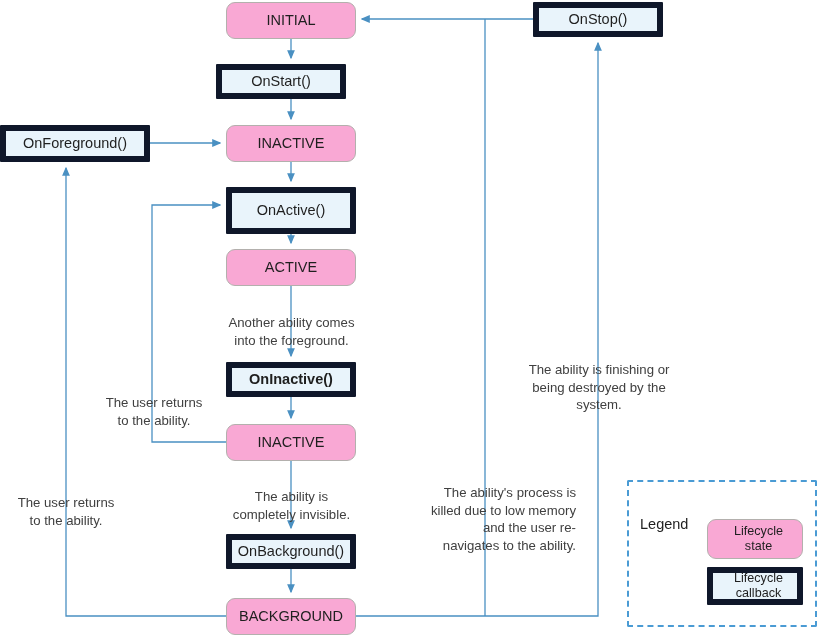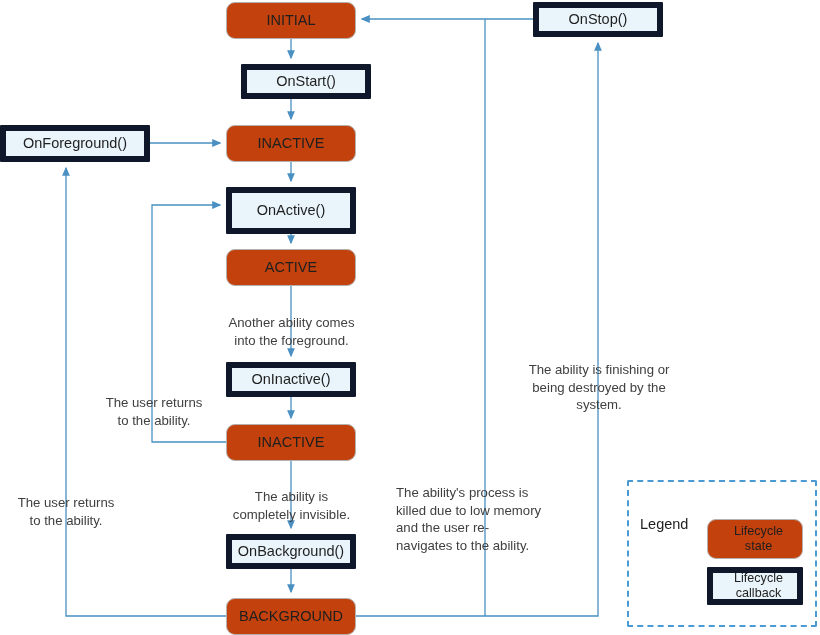--- a/index.html
+++ b/index.html
@@ -28,39 +28,39 @@
     align-items: center;
     justify-content: center;
     text-align: center;
     font-size: 14.5px;
     line-height: 1.18;
     color: #1f1f1f;
     white-space: pre-line;
     user-select: none;
   }
   .state {
-    background: #c2410c;
+    background: #f9a8d4;
     border: 1px solid #b3b0ad;
     border-radius: 9px;
   }
   .callback {
     background: #e9f4fb;
     border: 6px solid #0f172a;
     border-radius: 1px;
   }
   .note {
     position: absolute;
     font-size: 13.2px;
     line-height: 1.33;
     color: #404040;
     white-space: pre-line;
     user-select: none;
   }
   .note.center { text-align: center; }
-  .note.left { text-align: left; }
+  .note.left { text-align: right; }
   .legend-box {
     position: absolute;
     box-sizing: border-box;
     border: 2px dashed #4a9bd4;
     background: transparent;
     border-radius: 2px;
   }
   .legend-title {
     position: absolute;
     font-size: 14.5px;
@@ -103,25 +103,25 @@
       <path d="M226,616 L66,616 L66,168" fill="none" stroke="#4a90c2" stroke-width="1.3" marker-end="url(#arrowhead)"></path>
       <path d="M131,143 L220,143" fill="none" stroke="#4a90c2" stroke-width="1.3" marker-end="url(#arrowhead)"></path>
       <path d="M356,616 L598,616 L598,43" fill="none" stroke="#4a90c2" stroke-width="1.3" marker-end="url(#arrowhead)"></path>
       <path d="M533,19 L362,19" fill="none" stroke="#4a90c2" stroke-width="1.3" marker-end="url(#arrowhead)"></path>
       <path d="M485,616 L485,19" fill="none" stroke="#4a90c2" stroke-width="1.3"></path>
     </g>
 </svg>
 
 <div id="node-layer">
     <div class="node state" style="left: 226px; top: 2px; width: 130px; height: 37px;">INITIAL</div>
-    <div class="node callback" style="left: 241px; top: 64px; width: 130px; height: 35px;">OnStart()</div>
+    <div class="node callback" style="left: 216px; top: 64px; width: 130px; height: 35px;">OnStart()</div>
     <div class="node state" style="left: 226px; top: 125px; width: 130px; height: 37px;">INACTIVE</div>
     <div class="node callback" style="left: 226px; top: 187px; width: 130px; height: 47px;">OnActive()</div>
     <div class="node state" style="left: 226px; top: 249px; width: 130px; height: 37px;">ACTIVE</div>
-    <div class="node callback" style="left: 226px; top: 362px; width: 130px; height: 35px;">OnInactive()</div>
+    <div class="node callback" style="left: 226px; top: 362px; width: 130px; height: 35px; font-weight: bold;">OnInactive()</div>
     <div class="node state" style="left: 226px; top: 424px; width: 130px; height: 37px;">INACTIVE</div>
     <div class="node callback" style="left: 226px; top: 534px; width: 130px; height: 35px;">OnBackground()</div>
     <div class="node state" style="left: 226px; top: 598px; width: 130px; height: 37px;">BACKGROUND</div>
     <div class="node callback" style="left: 533px; top: 2px; width: 130px; height: 35px;">OnStop()</div>
     <div class="node callback" style="left: 0px; top: 125px; width: 150px; height: 37px;">OnForeground()</div>
   </div>
 <div id="note-layer">
     <div class="note center" style="left: 204px; top: 314px; width: 175px;">Another ability comes
 into the foreground.</div>
     <div class="note center" style="left: 92px; top: 394px; width: 124px;">The user returns

